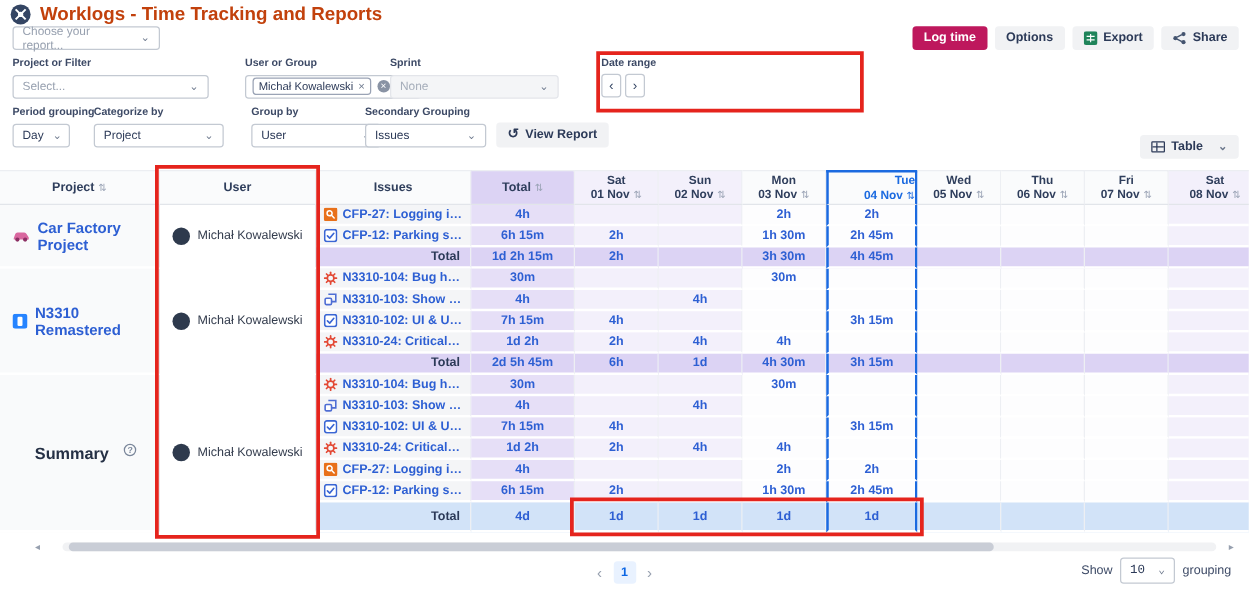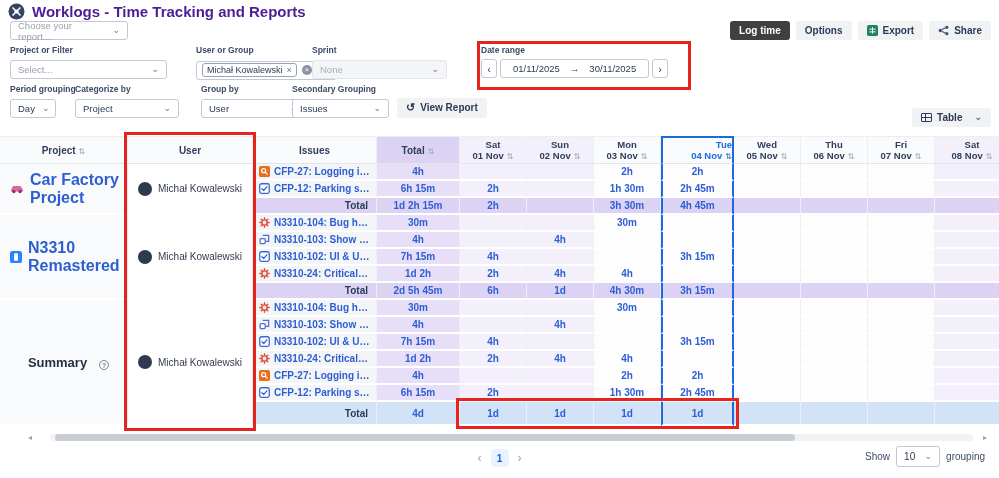--- a/index.html
+++ b/index.html
@@ -1,26 +1,26 @@
 <!DOCTYPE html>
 <html><head>
 <meta charset="utf-8">
 <style>
   * { margin:0; padding:0; box-sizing:border-box; }
   body { font-family:"Liberation Sans", sans-serif; background:#fff; }
   .page { position:relative; width:999px; height:478px; background:#fff; overflow:hidden; color:#253045; }
 
   
   .topbar { position:absolute; left:8px; top:3px; display:flex; align-items:center; gap:7px; }
-  .topbar h1 { font-size:15px; font-weight:bold; color:#4c1d95; }
+  .topbar h1 { font-size:15px; font-weight:bold; color:#c2410c; }
 
   .toolrow { position:absolute; top:21px; left:10px; right:8px; display:flex; justify-content:space-between; align-items:center; }
   .toolrow .grp { display:flex; gap:6px; align-items:center; }
   .btn { display:inline-flex; align-items:center; gap:5px; background:#f1f2f4; color:#2c3a58; font-weight:bold; font-size:10px; padding:0 9px; height:19px; border:none; border-radius:3px; font-family:inherit; cursor:pointer; }
-  .btn.primary { background:#404040; color:#fff; }
+  .btn.primary { background:#be185d; color:#fff; }
   .select { display:inline-flex; align-items:center; justify-content:space-between; border:1px solid #c3c9d2; border-radius:3px; height:19px; padding:0 7px; font-size:9.5px; color:#2c3a58; background:#fff; }
   .select .ph { color:#97a0af; }
   .chev { color:#6b778c; font-size:9px; margin-left:7px; line-height:1; }
   .w-choose { width:118px; }
 
   
   .frow { position:absolute; left:0; width:100%; }
   .row1 { top:45px; height:36px; }
   .row2 { top:84px; height:36px; }
   .fg { position:absolute; top:0; }
@@ -65,41 +65,41 @@
   tr.issue-row td.c-issues { background:#f4f5f7; }
   tr.issue-row td.c-total { background:#e6dff7; }
   tr.issue-row td.c-day { background:#fdfdfe; }
   tr.issue-row td.c-day.wk { background:#f3f0fb; }
   tr.total-row td { background:#dcd3f4; }
   tr.total-row.grand td { background:#d2e3f8; height:24px; }
   td.c-total, td.c-day { color:#2d5fd3; font-weight:bold; }
   td.tue { border-left:2px solid #1b6ae0; border-right:2px solid #1b6ae0; }
   .iwrap { display:flex; align-items:center; gap:4px; padding:0 6px; overflow:hidden; white-space:nowrap; }
   .ilink { color:#2d5fd3; font-weight:600; text-decoration:none; overflow:hidden; text-overflow:ellipsis; white-space:nowrap; }
-  .plink { color:#2d5fd3; font-weight:600; text-decoration:none; display:inline-flex; align-items:center; gap:6px; font-size:16px; }
+  .plink { color:#2d5fd3; font-weight:600; text-decoration:none; display:inline-flex; align-items:center; gap:6px; font-size:12px; }
   .uwrap { display:flex; align-items:center; justify-content:center; gap:6px; color:#333c4d; font-size:10px; }
   .avatar { width:14px; height:14px; border-radius:50%; background:#2e3a4d; flex:none; }
   .t-label { color:#2c3a58; text-align:right !important; padding-right:8px; font-weight:bold; }
-  .summary-wrap { display:flex; align-items:flex-end; justify-content:center; gap:12px; font-size:13px; font-weight:bold; color:#253045; }
+  .summary-wrap { display:flex; align-items:flex-start; justify-content:center; gap:12px; font-size:13px; font-weight:bold; color:#253045; }
   .info { width:10px; height:10px; border:1px solid #7a869a; border-radius:50%; color:#7a869a; font-size:7px; line-height:9px; text-align:center; font-weight:bold; }
   .icn { display:inline-flex; flex:none; }
 
   
   .hscroll { position:absolute; left:0; right:0; top:433px; height:9px; }
   .hs-arrow { position:absolute; top:0; font-size:8px; color:#97a0af; line-height:9px; }
   .hs-left { left:28px; } .hs-right { right:12px; }
   .hs-track { position:absolute; left:50px; right:26px; top:1px; height:7px; background:#f1f2f4; border-radius:4px; }
   .hs-thumb { position:absolute; left:55px; width:740px; top:1px; height:7px; background:#c9cdd6; border-radius:4px; }
 
   
   .pagination { position:absolute; left:0; right:0; top:449px; display:flex; justify-content:center; align-items:center; gap:9px; }
   .pg-chev { color:#97a0af; font-size:12px; }
   .pg-num { width:18px; height:18px; background:#e9f2ff; color:#0c66e4; border-radius:3px; font-size:10px; font-weight:bold; display:flex; align-items:center; justify-content:center; }
   .entries { position:absolute; right:14px; top:446px; display:flex; align-items:center; gap:6px; font-size:10px; color:#3d4a66; }
-  .entries .select { height:21px; width:44px; font-size:10px; }
+  .entries .select { height:21px; width:44px; font-size:10px;font-family:Liberation Mono, monospace; }
 
   
   .anno { position:absolute; border:3px solid #e5241d; pointer-events:none; z-index:30; }
   .anno-date { left:477px; top:41px; width:214px; height:49px; }
   .anno-user { left:124px; top:132px; width:132px; height:299px; }
   .anno-grand { left:456px; top:398px; width:283px; height:31px; }
 </style>
 </head>
 <body>
 
@@ -181,25 +181,20 @@
       <div class="flabel">Sprint</div>
       <div class="select">
         <span class="ph">None</span>
         <span class="chev">⌄</span>
       </div>
     </div>
     <div class="fg fg-date">
       <div class="flabel">Date range</div>
       <div class="datebox">
         <span class="dchev">‹</span>
-        <span class="dfield">
-          <span>01/11/2025</span>
-          <span>→</span>
-          <span>30/11/2025</span>
-        </span>
         <span class="dchev">›</span>
       </div>
     </div>
   </div>
 
   <div class="frow row2">
     <div class="fg fg-period">
       <div class="flabel">Period grouping</div>
       <div class="select">
         <span>Day</span>

